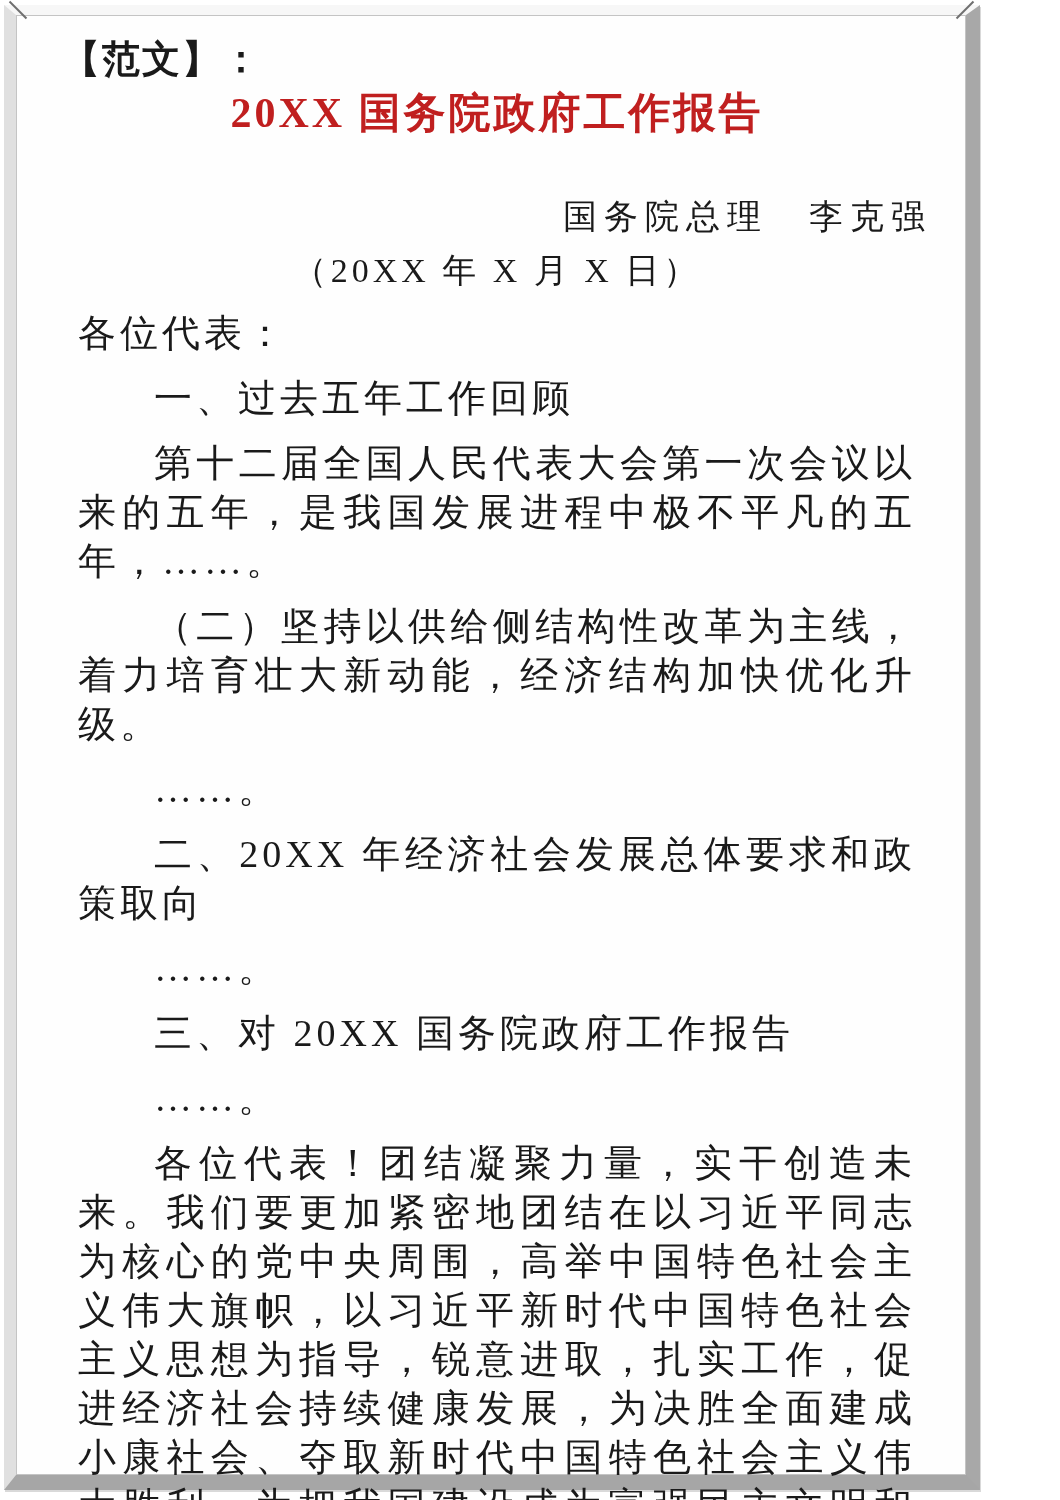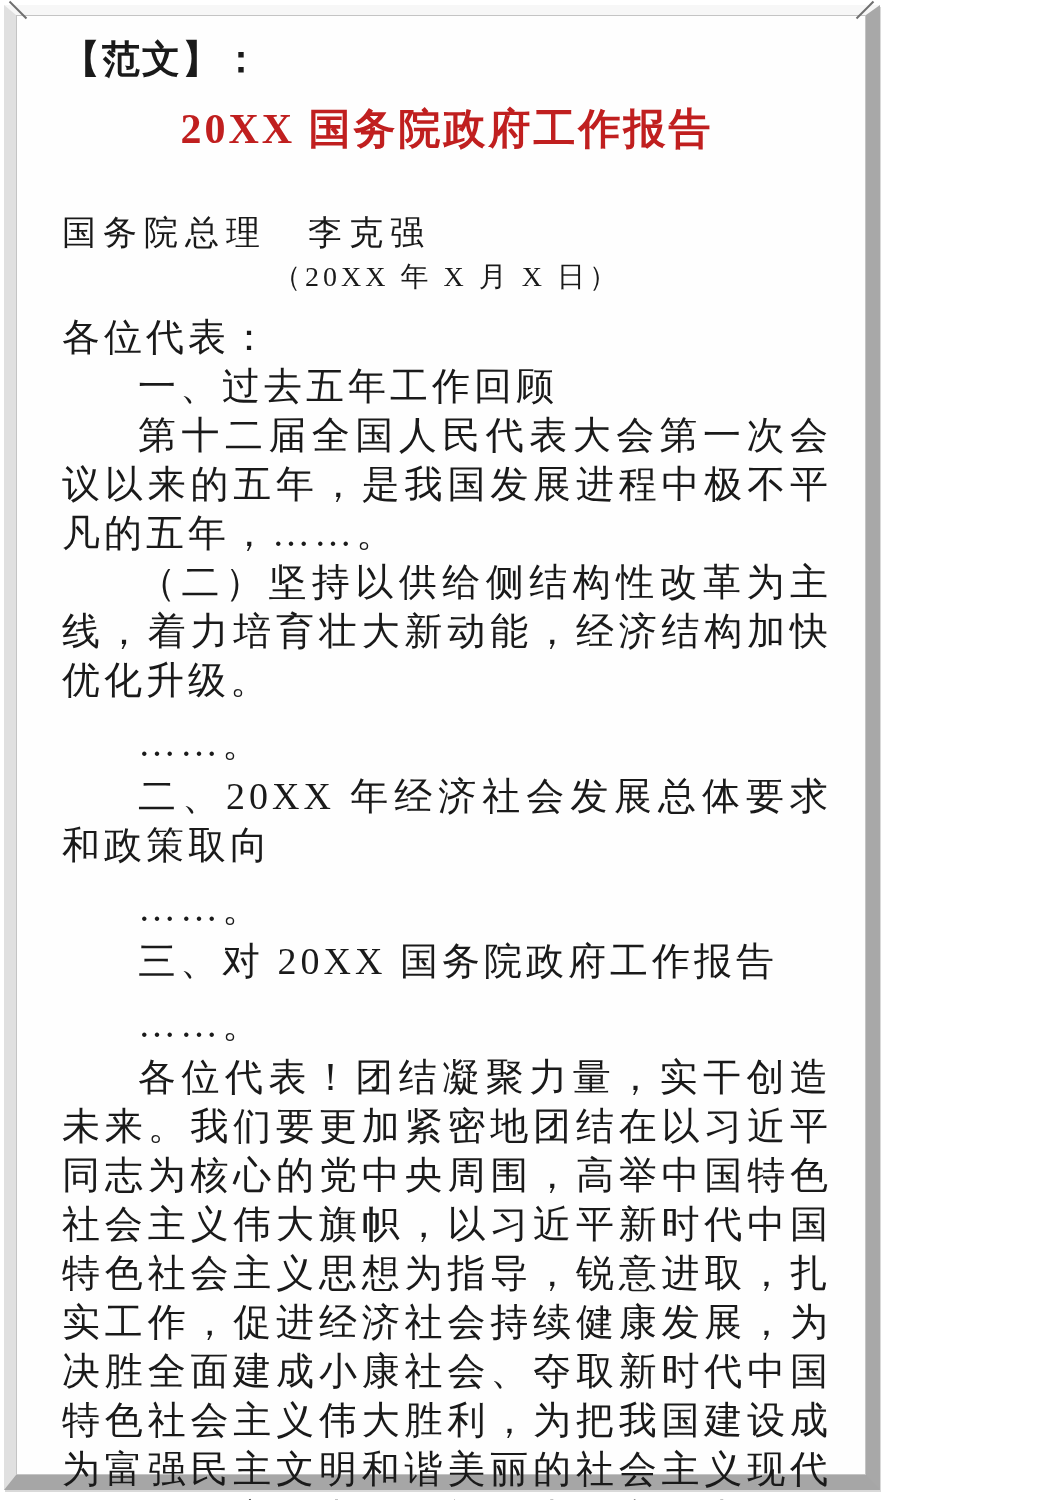--- a/index.html
+++ b/index.html
@@ -10,21 +10,21 @@
     background: #ffffff;
     font-family: "Liberation Serif", serif;
     color: #1a1a1a;
     overflow: hidden;
   }
   .frame {
     position: absolute;
     left: 4px;
     top: 5px;
     box-sizing: border-box;
-    width: 876px;
+    width: 976px;
     height: 1485px;
     background: #fefefe;
     border-top: 10px solid #f7f7f7;
     border-left: 12px solid #e0e0e0;
     border-right: 14px solid #a8a8a8;
     border-bottom: 15px solid #a6a6a6;
     box-shadow: inset 0 0 0 1px #c4c4c4, 1px 2px 0 #d9d9d9;
     padding: 18px 34px 0 46px;
   }
   
@@ -42,45 +42,46 @@
     font-weight: bold;
     letter-spacing: 2px;
     line-height: 52px;
   }
   .doc-title {
     text-align: center;
     font-size: 42px;
     font-weight: bold;
     letter-spacing: 3px;
     line-height: 52px;
-    margin-top: 18px;
+    margin-top: 2px;
   }
   .byline {
-    text-align: left;
+    text-align: right;
     font-size: 34px;
     letter-spacing: 7px;
     line-height: 44px;
     margin-top: 56px;
   }
   .dateline {
     text-align: center;
-    font-size: 28px;
+    font-size: 34px;
     letter-spacing: 4px;
     line-height: 44px;
+    margin-top: 10px;
   }
   .doc-body {
     margin-top: 14px;
     font-size: 38px;
     line-height: 49px;
     letter-spacing: 4px;
     text-align: justify;
     text-justify: inter-character;
   }
   .doc-body p {
-    margin: 0;
+    margin: 16px;
     padding: 0;
   }
   .doc-body p.indent { text-indent: 2em; }
   .doc-body p.spaced { margin-top: 14px; margin-bottom: 4px; }
 </style>
 </head>
 <body style="color: rgb(26, 26, 26);">
 
 <div class="frame">
   <span class="bevel-line bevel-tl"></span>

